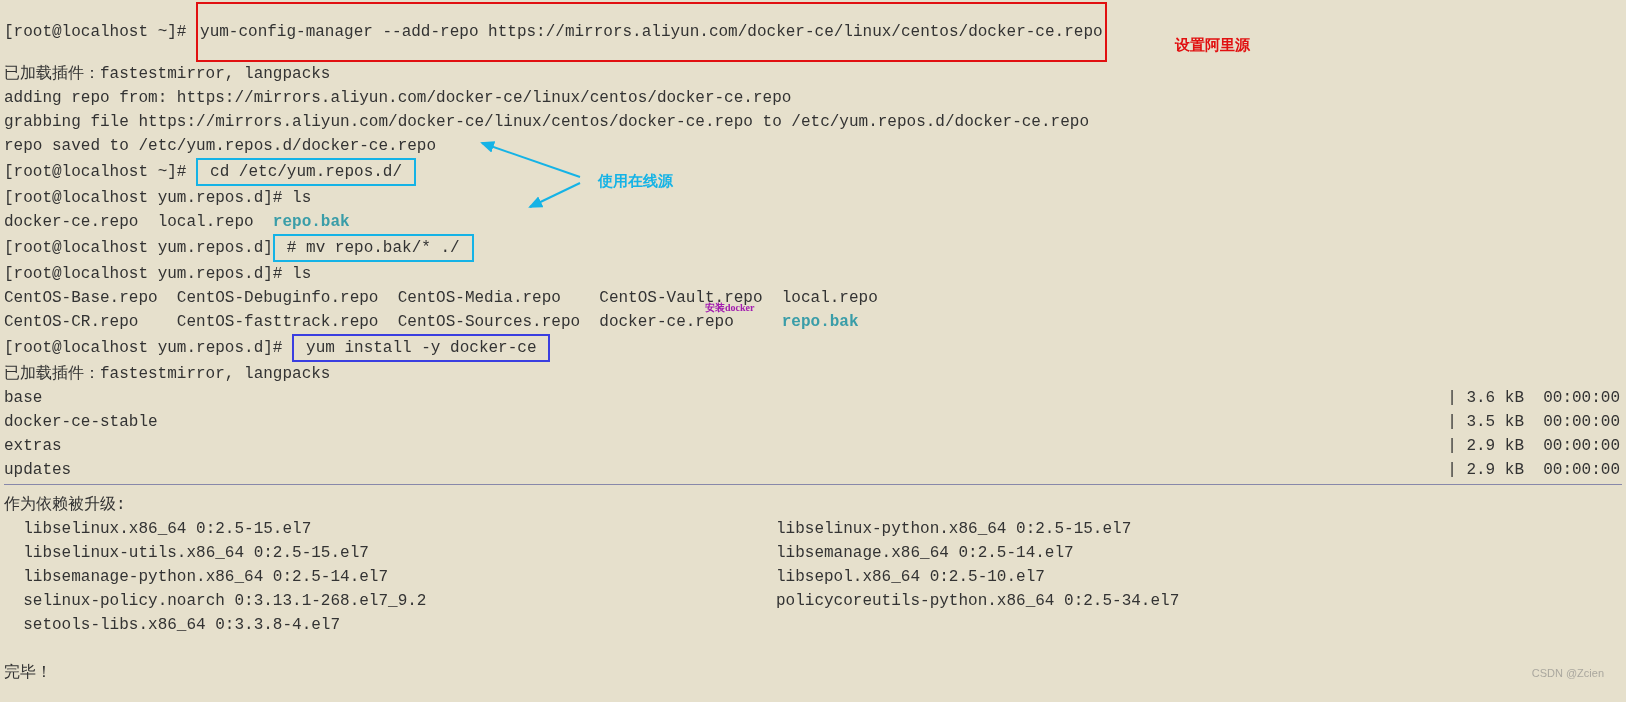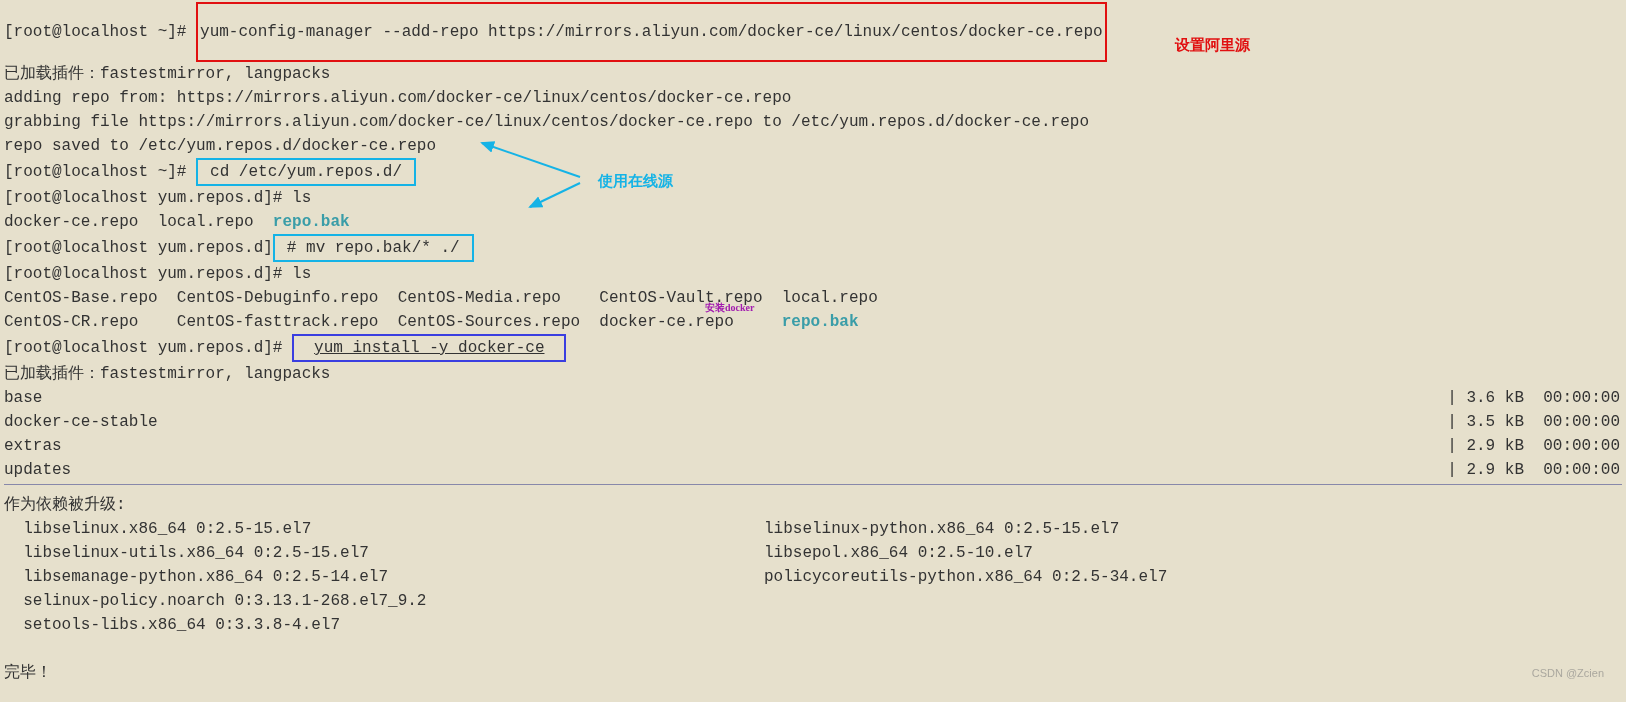--- a/index.html
+++ b/index.html
@@ -20,23 +20,22 @@
     padding: 16px 2px;
     display: inline-block;
   }
   .box-cyan {
     border: 2px solid #15b3e6;
     padding: 0 12px;
     display: inline-block;
   }
   .box-blue {
     border: 2px solid #3a3ee0;
-    padding: 0 20px;
+    padding: 0 12px;
     display: inline-block;
-    text-decoration: underline;
   }
   .annot-red {
     position: absolute;
     color: #e11010;
     font-weight: bold;
     font-family: "SimSun", serif;
     font-size: 15px;
     text-align: center;
   }
   .annot-cyan {
@@ -58,21 +57,21 @@
     pointer-events: none;
   }
   .right-col {
     position: absolute;
     right: 6px;
   }
   .two-col {
     display: flex;
   }
   .colA { width: 760px; }
-  .colB { flex: 1; }
+  .colB { flex: 1; margin-left: 12px; }
   .watermark {
     position: absolute;
     right: 22px;
     bottom: 6px;
     color: rgba(120,120,120,0.55);
     font-size: 11px;
     font-family: Arial, sans-serif;
   }
   .hr-sep {
     border: none;
@@ -123,20 +122,21 @@
 <div class="two-col">
   <div class="colA">
     <div class="line">  <span>libselinux.x86_64 0:2.5-15.el7</span></div>
     <div class="line">  <span>libselinux-utils.x86_64 0:2.5-15.el7</span></div>
     <div class="line">  <span>libsemanage-python.x86_64 0:2.5-14.el7</span></div>
     <div class="line">  <span>selinux-policy.noarch 0:3.13.1-268.el7_9.2</span></div>
     <div class="line">  <span>setools-libs.x86_64 0:3.3.8-4.el7</span></div>
   </div>
   <div class="colB">
     <div class="line"><span>libselinux-python.x86_64 0:2.5-15.el7</span></div>
+    <div class="line"><span>libsemanage.x86_64 0:2.5-14.el7</span></div>
     <div class="line"><span>libsepol.x86_64 0:2.5-10.el7</span></div>
     <div class="line"><span>policycoreutils-python.x86_64 0:2.5-34.el7</span></div>
   </div>
 </div>
 <div class="line">&nbsp;</div>
 <div class="line">完毕！</div>
 
 <div class="watermark">CSDN @Zcien</div>
 
 </body></html>

